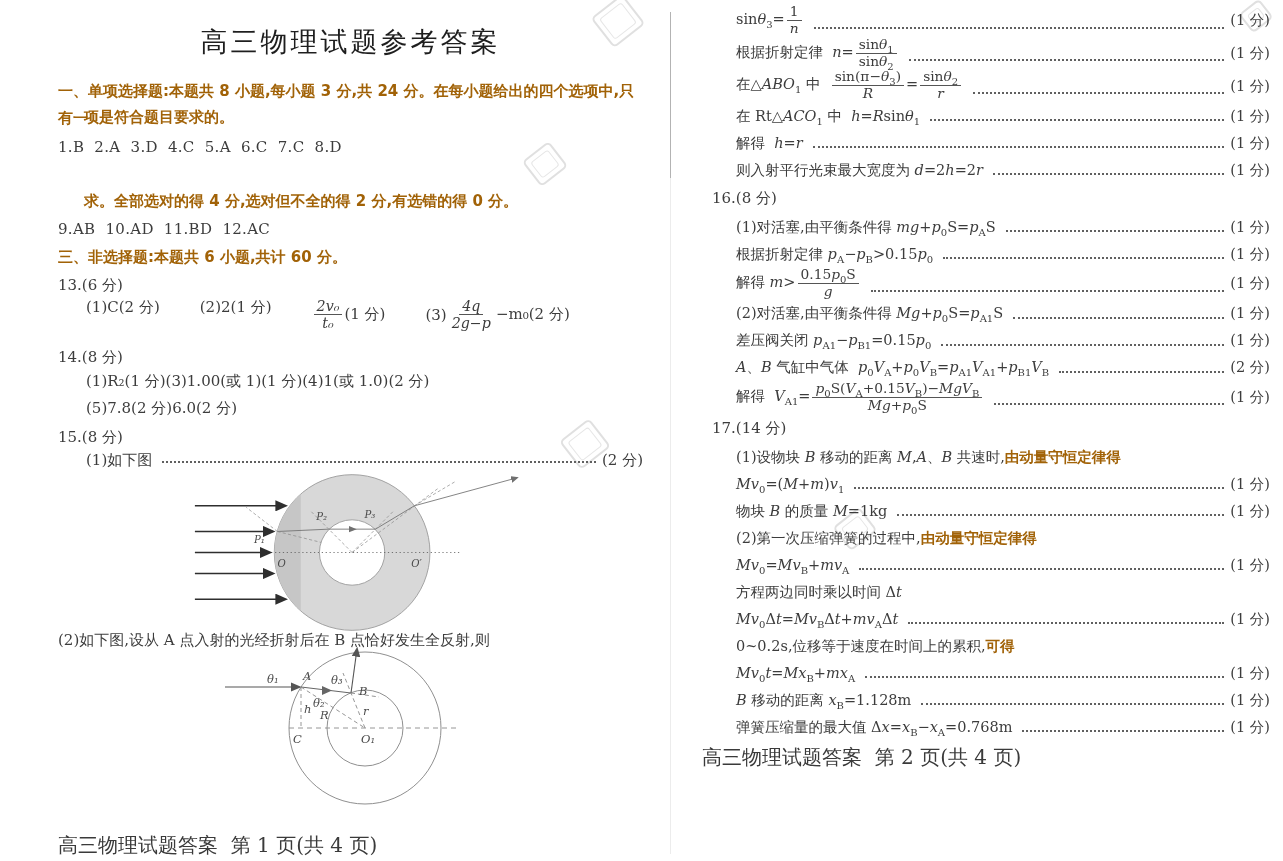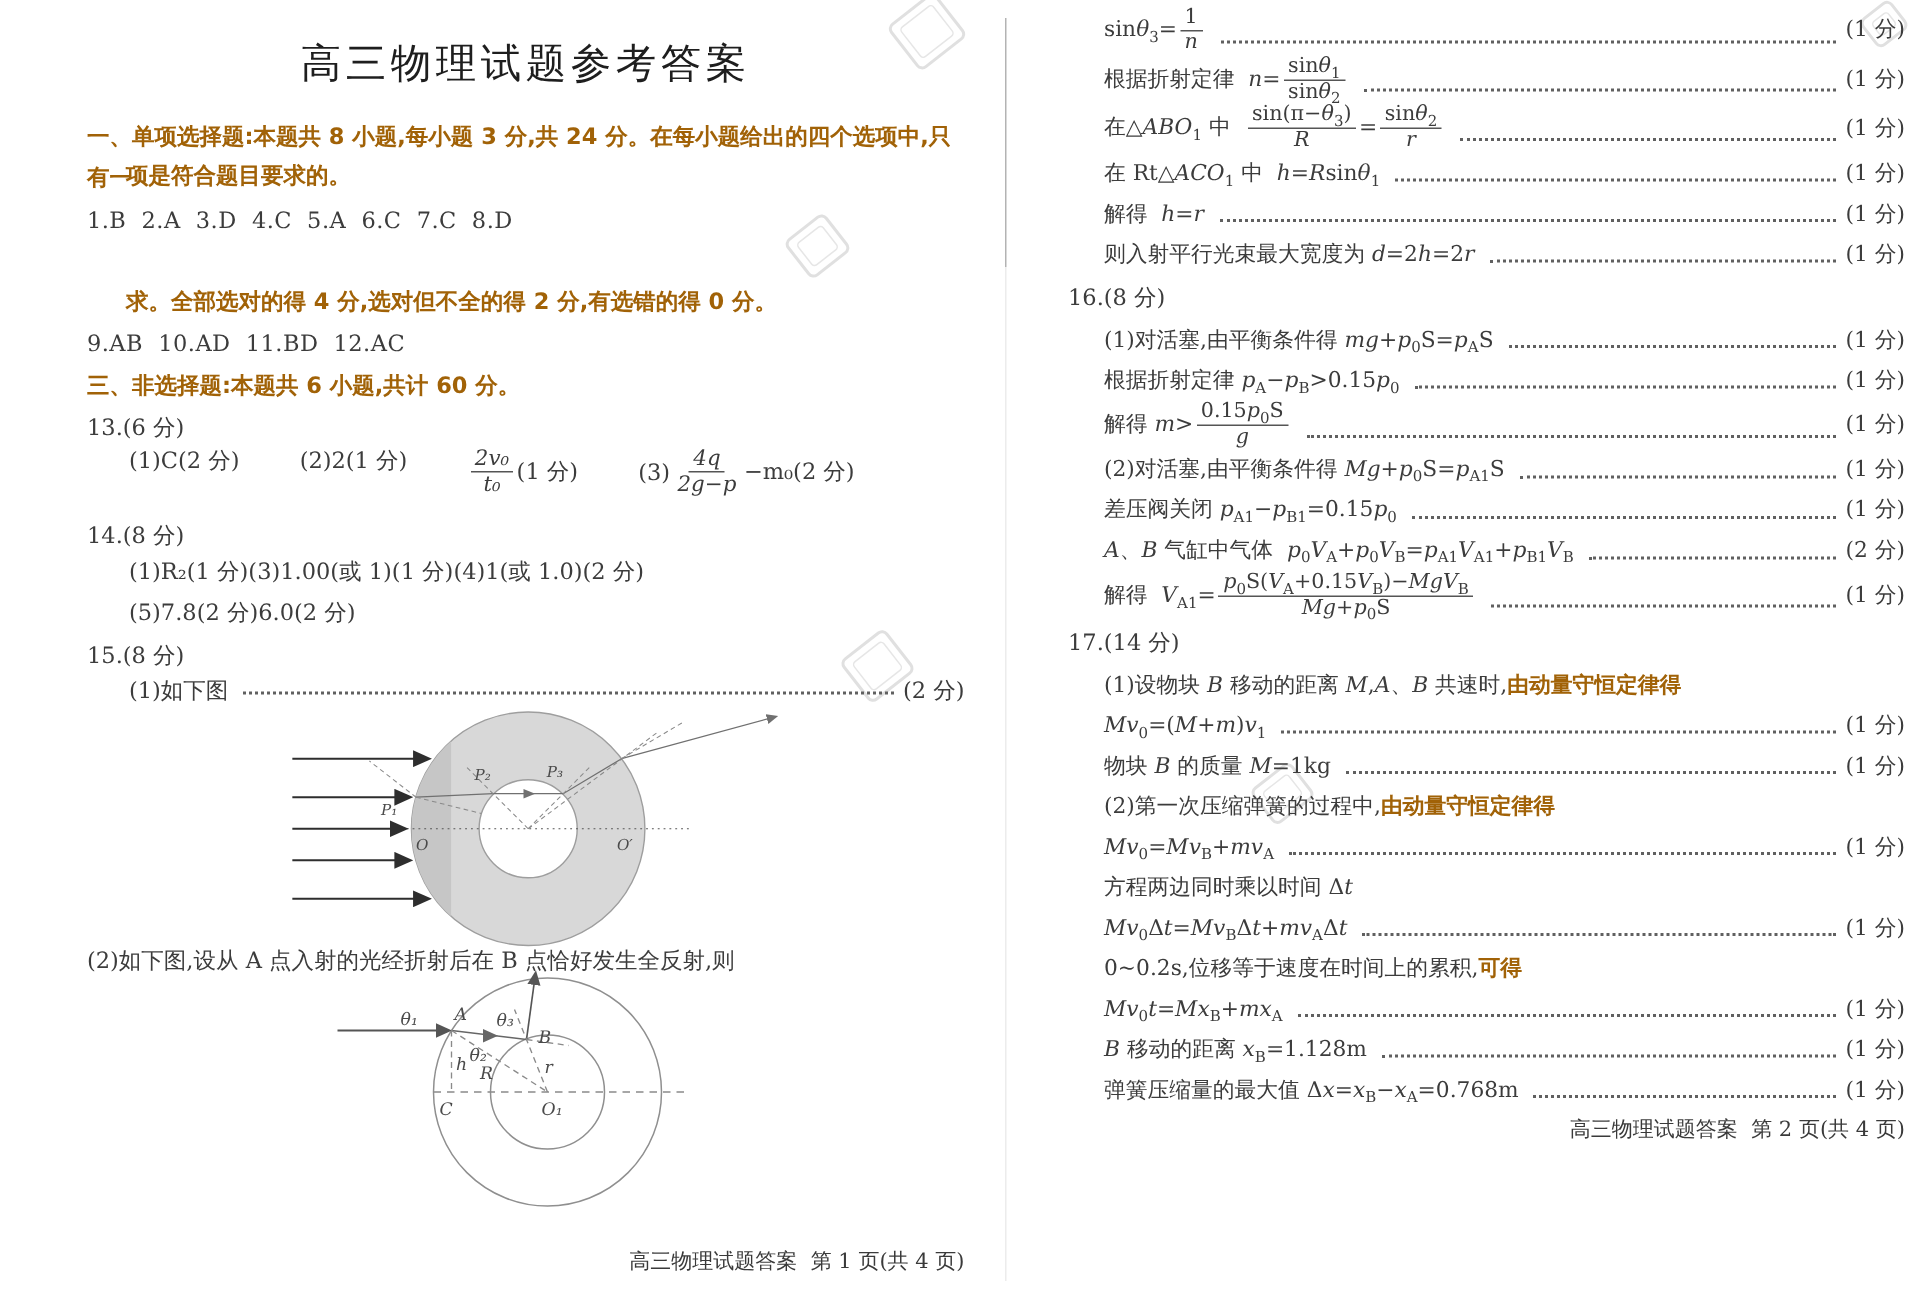--- a/index.html
+++ b/index.html
@@ -27,21 +27,21 @@
   .leader{flex:1;margin:0 6px 7px 10px;border-bottom:2px dotted #606060;align-self:flex-end;height:0}
   .score{white-space:nowrap}
   .flexline{display:flex;align-items:flex-end;font-size:15px}
   
   #rlines{position:relative}
   .r-line{display:flex;align-items:center;font-size:14.5px;min-height:27px;padding-left:34px;
           line-height:20px}
   .r-line.head{padding-left:10px;min-height:30px;font-size:15px}
   .r-line .fx{white-space:pre-wrap}
   .r-line .leader{margin-bottom:8px}
-  .footer{text-align:right;font-size:14px;color:#3a3a3a;white-space:pre-wrap}
+  .footer{text-align:left;font-size:20px;color:#3a3a3a;white-space:pre-wrap}
   
   .vdiv1{position:absolute;left:670px;top:12px;width:1px;height:166px;background:#b3b3b3}
   .vdiv2{position:absolute;left:670px;top:178px;width:1px;height:676px;background:#ececec}
   .stamp{position:absolute;border:2px solid #e0e0e0;border-radius:5px;transform:rotate(-38deg)}
   .stamp::before{content:"";position:absolute;inset:4px;border:1px solid #e6e6e6;border-radius:3px}
   svg text{font-family:"DejaVu Serif",serif;fill:#4a4a4a}
 </style>
 </head>
 <body>
 

